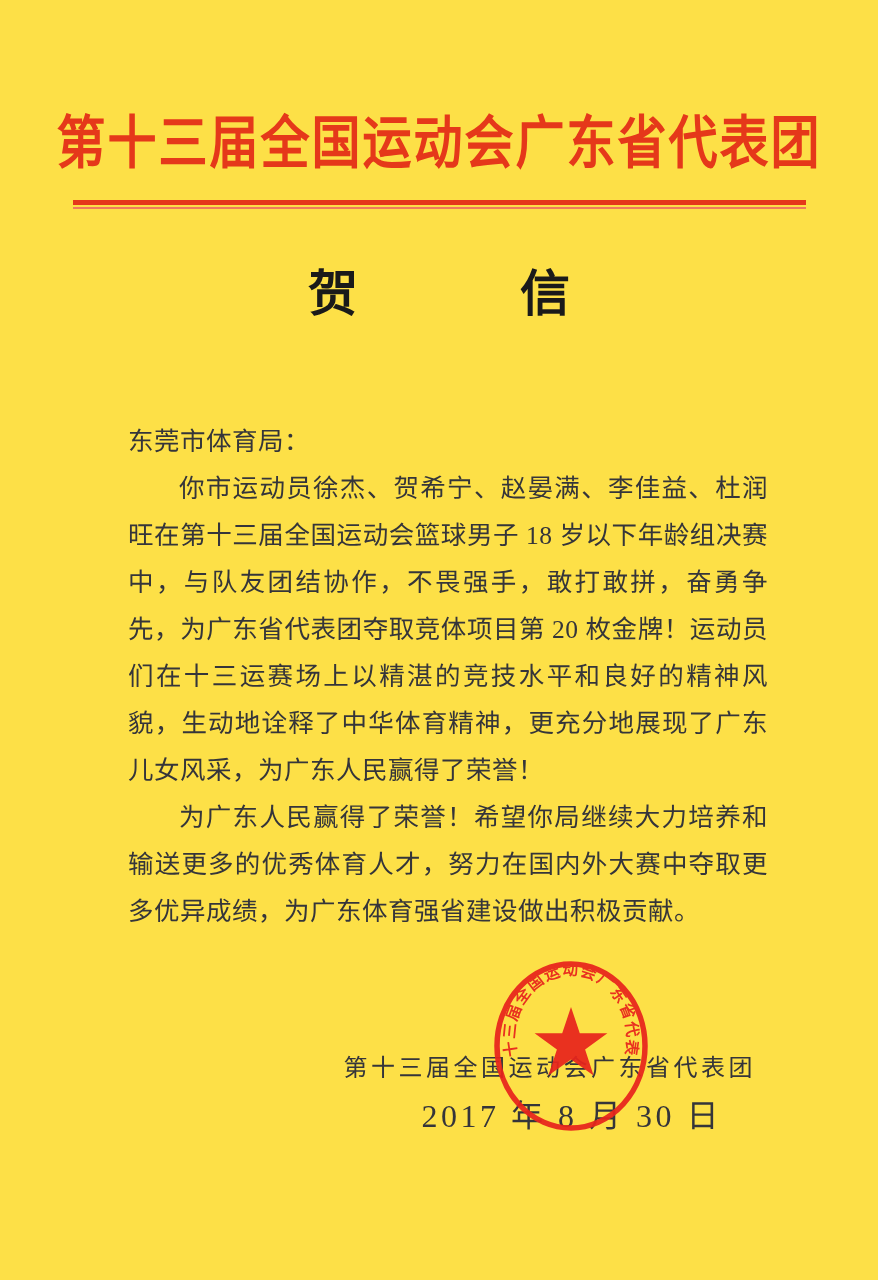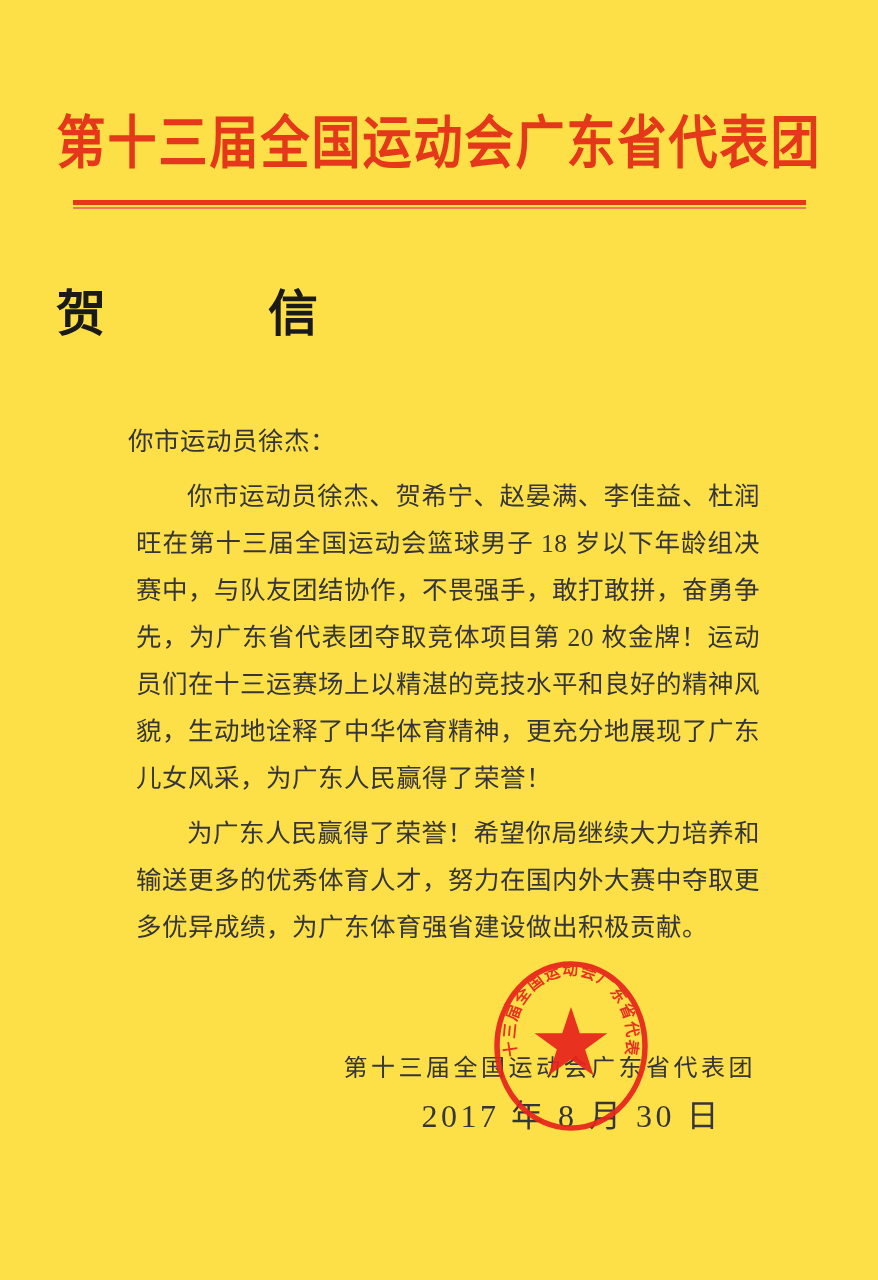--- a/index.html
+++ b/index.html
@@ -61,24 +61,24 @@
     left: 0; top: 7px;
     width: 100%;
     height: 2px;
     background: #ef7a5e;
   }
 
   
   .doc-heading {
     position: absolute;
     left: 0;
-    top: 284px;
+    top: 268px;
     width: 878px;
-    text-align: left;
-    font-family: Liberation Serif, serif;
+    text-align: center;
+    font-family: Liberation Mono, monospace;
     font-size: 50px;
     font-weight: bold;
     color: #1a1a1a;
     letter-spacing: 56px;
     text-indent: 56px;
     line-height: 1.2;
   }
 
   
   .body-block {
@@ -93,21 +93,21 @@
     text-align: justify;
     text-justify: inter-character;
   }
 
   .salutation {
     margin: 0 0 0 0;
     letter-spacing: 0.5px;
   }
 
   .para {
-    margin: 8px;
+    margin: 0;
     text-indent: 2em;
     letter-spacing: 0.5px;
   }
 
   
   .signoff {
     position: absolute;
     left: 128px;
     top: 1050px;
     width: 640px;
@@ -155,21 +155,21 @@
   </div>
 
   <div class="rule-top">
     <div class="bar-thick"></div>
     <div class="bar-thin"></div>
   </div>
 
   <div class="doc-heading">贺　信</div>
 
   <div class="body-block">
-    <p class="salutation">你市运动员徐杰：</p>
+    <p class="salutation">东莞市体育局：</p>
     <p class="para">你市运动员徐杰、贺希宁、赵晏满、李佳益、杜润旺在第十三届全国运动会篮球男子 18 岁以下年龄组决赛中，与队友团结协作，不畏强手，敢打敢拼，奋勇争先，为广东省代表团夺取竞体项目第 20 枚金牌！运动员们在十三运赛场上以精湛的竞技水平和良好的精神风貌，生动地诠释了中华体育精神，更充分地展现了广东儿女风采，为广东人民赢得了荣誉！</p>
     <p class="para">为广东人民赢得了荣誉！希望你局继续大力培养和输送更多的优秀体育人才，努力在国内外大赛中夺取更多优异成绩，为广东体育强省建设做出积极贡献。</p>
   </div>
 
   <div class="signoff">
     <div class="signature">第十三届全国运动会广东省代表团</div>
     <div class="sign-date">2017 年 8 月 30 日</div>
   </div>
 
   <div class="seal">

